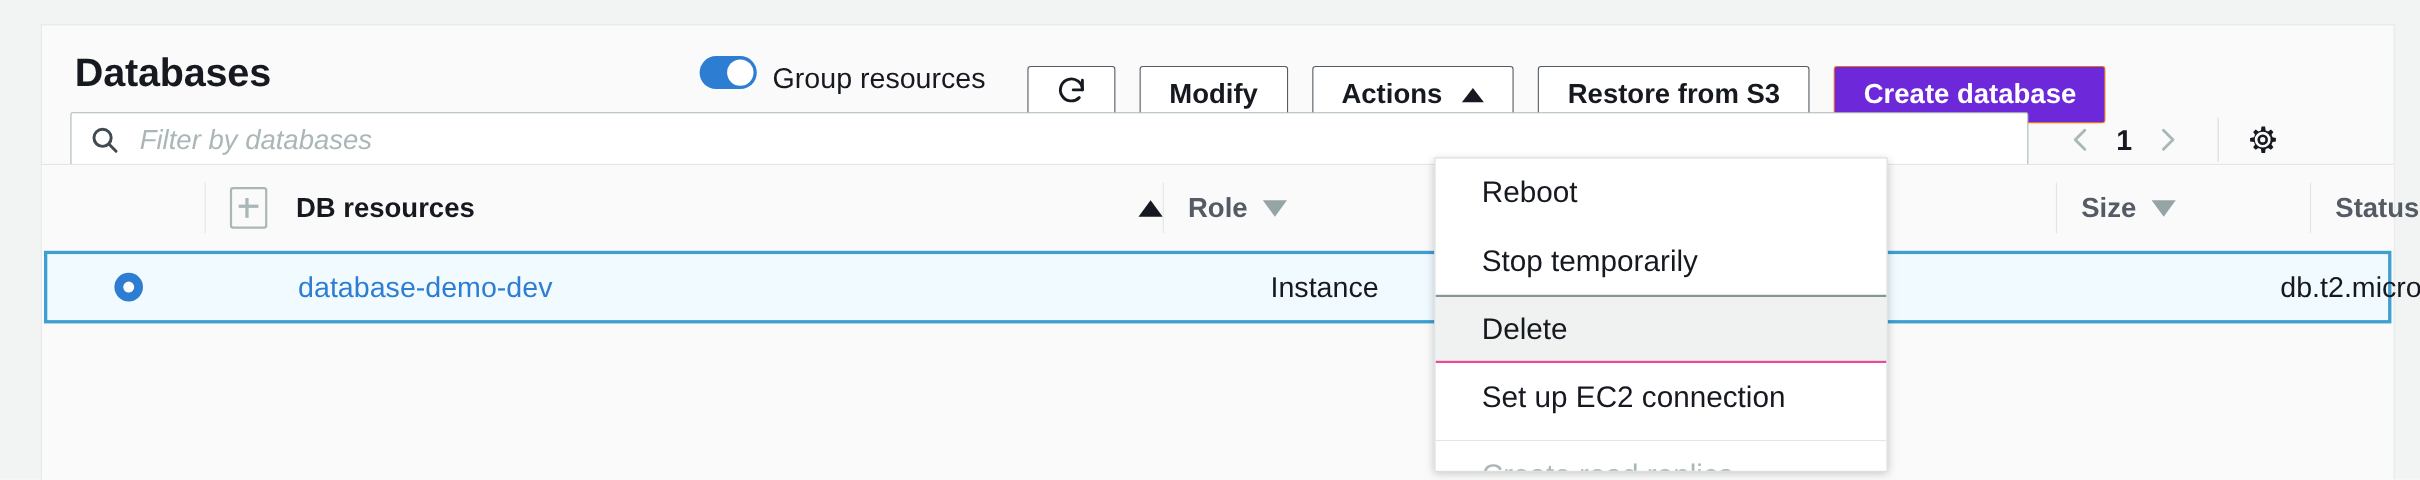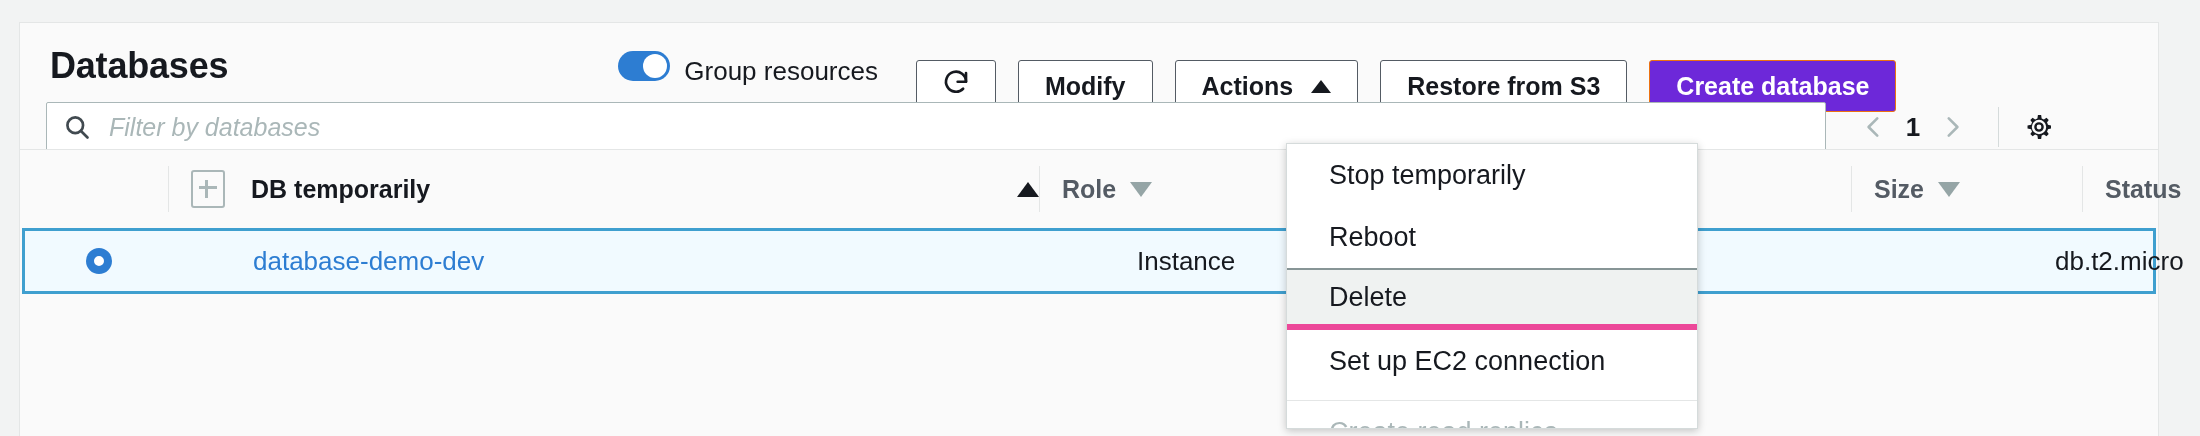--- a/index.html
+++ b/index.html
@@ -11,21 +11,21 @@
     height: 436px;
     background: #f2f3f3;
     font-family: "Liberation Sans", sans-serif;
     -webkit-font-smoothing: antialiased;
     overflow: hidden;
   }
 
   
   .console-panel {
     position: absolute;
-    left: 19px;
+    left: 37px;
     top: 22px;
     width: 2140px;
     height: 414px;
     background: #fafafa;
     border: 1px solid #e4e6e6;
     border-bottom: none;
     box-sizing: border-box;
     overflow: visible;
   }
 
@@ -324,21 +324,21 @@
     padding-left: 42px;
     font-size: 27px;
     color: #16191f;
     box-sizing: border-box;
     cursor: pointer;
     white-space: nowrap;
   }
   .dd-item.highlight {
     background: #eff2f1;
     border-top: 2px solid #879596;
-    border-bottom: 6px solid #ec4899;
+    border-bottom: 2px solid #ec4899;
   }
   .dd-item.disabled {
     color: #aab7b8;
     cursor: default;
   }
   .dd-sep {
     height: 1px;
     background: #e4e6e6;
     margin: 8px 0 0 0;
   }
@@ -419,21 +419,21 @@
     </div>
   </div>
 
   <div class="table-area">
 
     <div class="t-row t-head">
       <div class="c-select"></div>
       <div class="col-sep"></div>
       <div class="c-dbid">
         <span class="expand-icon"></span>
-        <span class="th-label dark">DB temporarily</span>
+        <span class="th-label dark">DB resources</span>
         <span style="flex:1"></span>
         <span class="sort-asc"></span>
       </div>
       <div class="col-sep"></div>
       <div class="c-role pad-l" style="display:flex;align-items:center;">
         <span class="th-label">Role</span>
         <span class="sort-desc"></span>
       </div>
       <div class="col-sep"></div>
       <div class="c-engine pad-l" style="display:flex;align-items:center;">
@@ -478,21 +478,21 @@
             </svg>
           </span>
           <span class="status-text">Available</span>
         </span>
       </div>
     </div>
 
   </div>
 
   <div class="dropdown">
+    <div class="dd-item">Reboot</div>
     <div class="dd-item">Stop temporarily</div>
-    <div class="dd-item">Reboot</div>
     <div class="dd-item highlight">Delete</div>
     <div class="dd-item">Set up EC2 connection</div>
     <div class="dd-sep"></div>
     <div class="dd-item disabled">Create read replica</div>
   </div>
 
 </div>
 
 </body></html>

